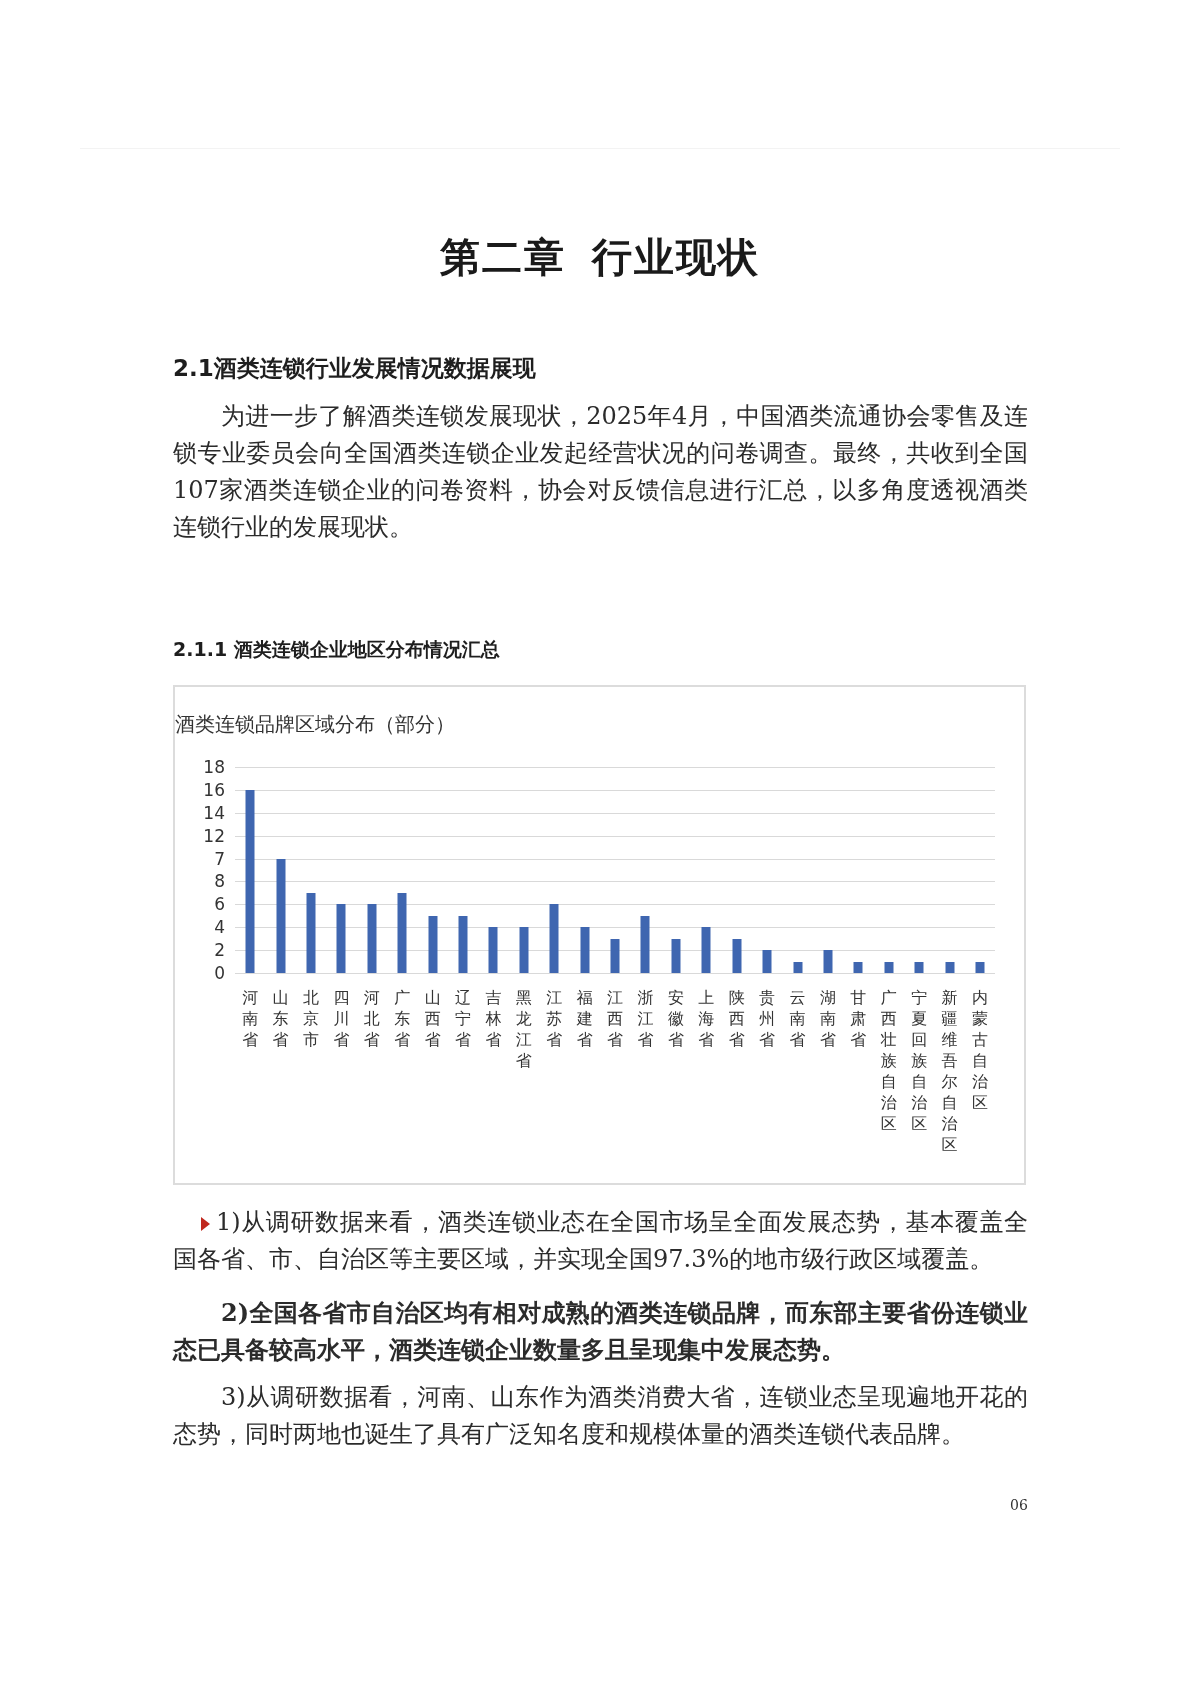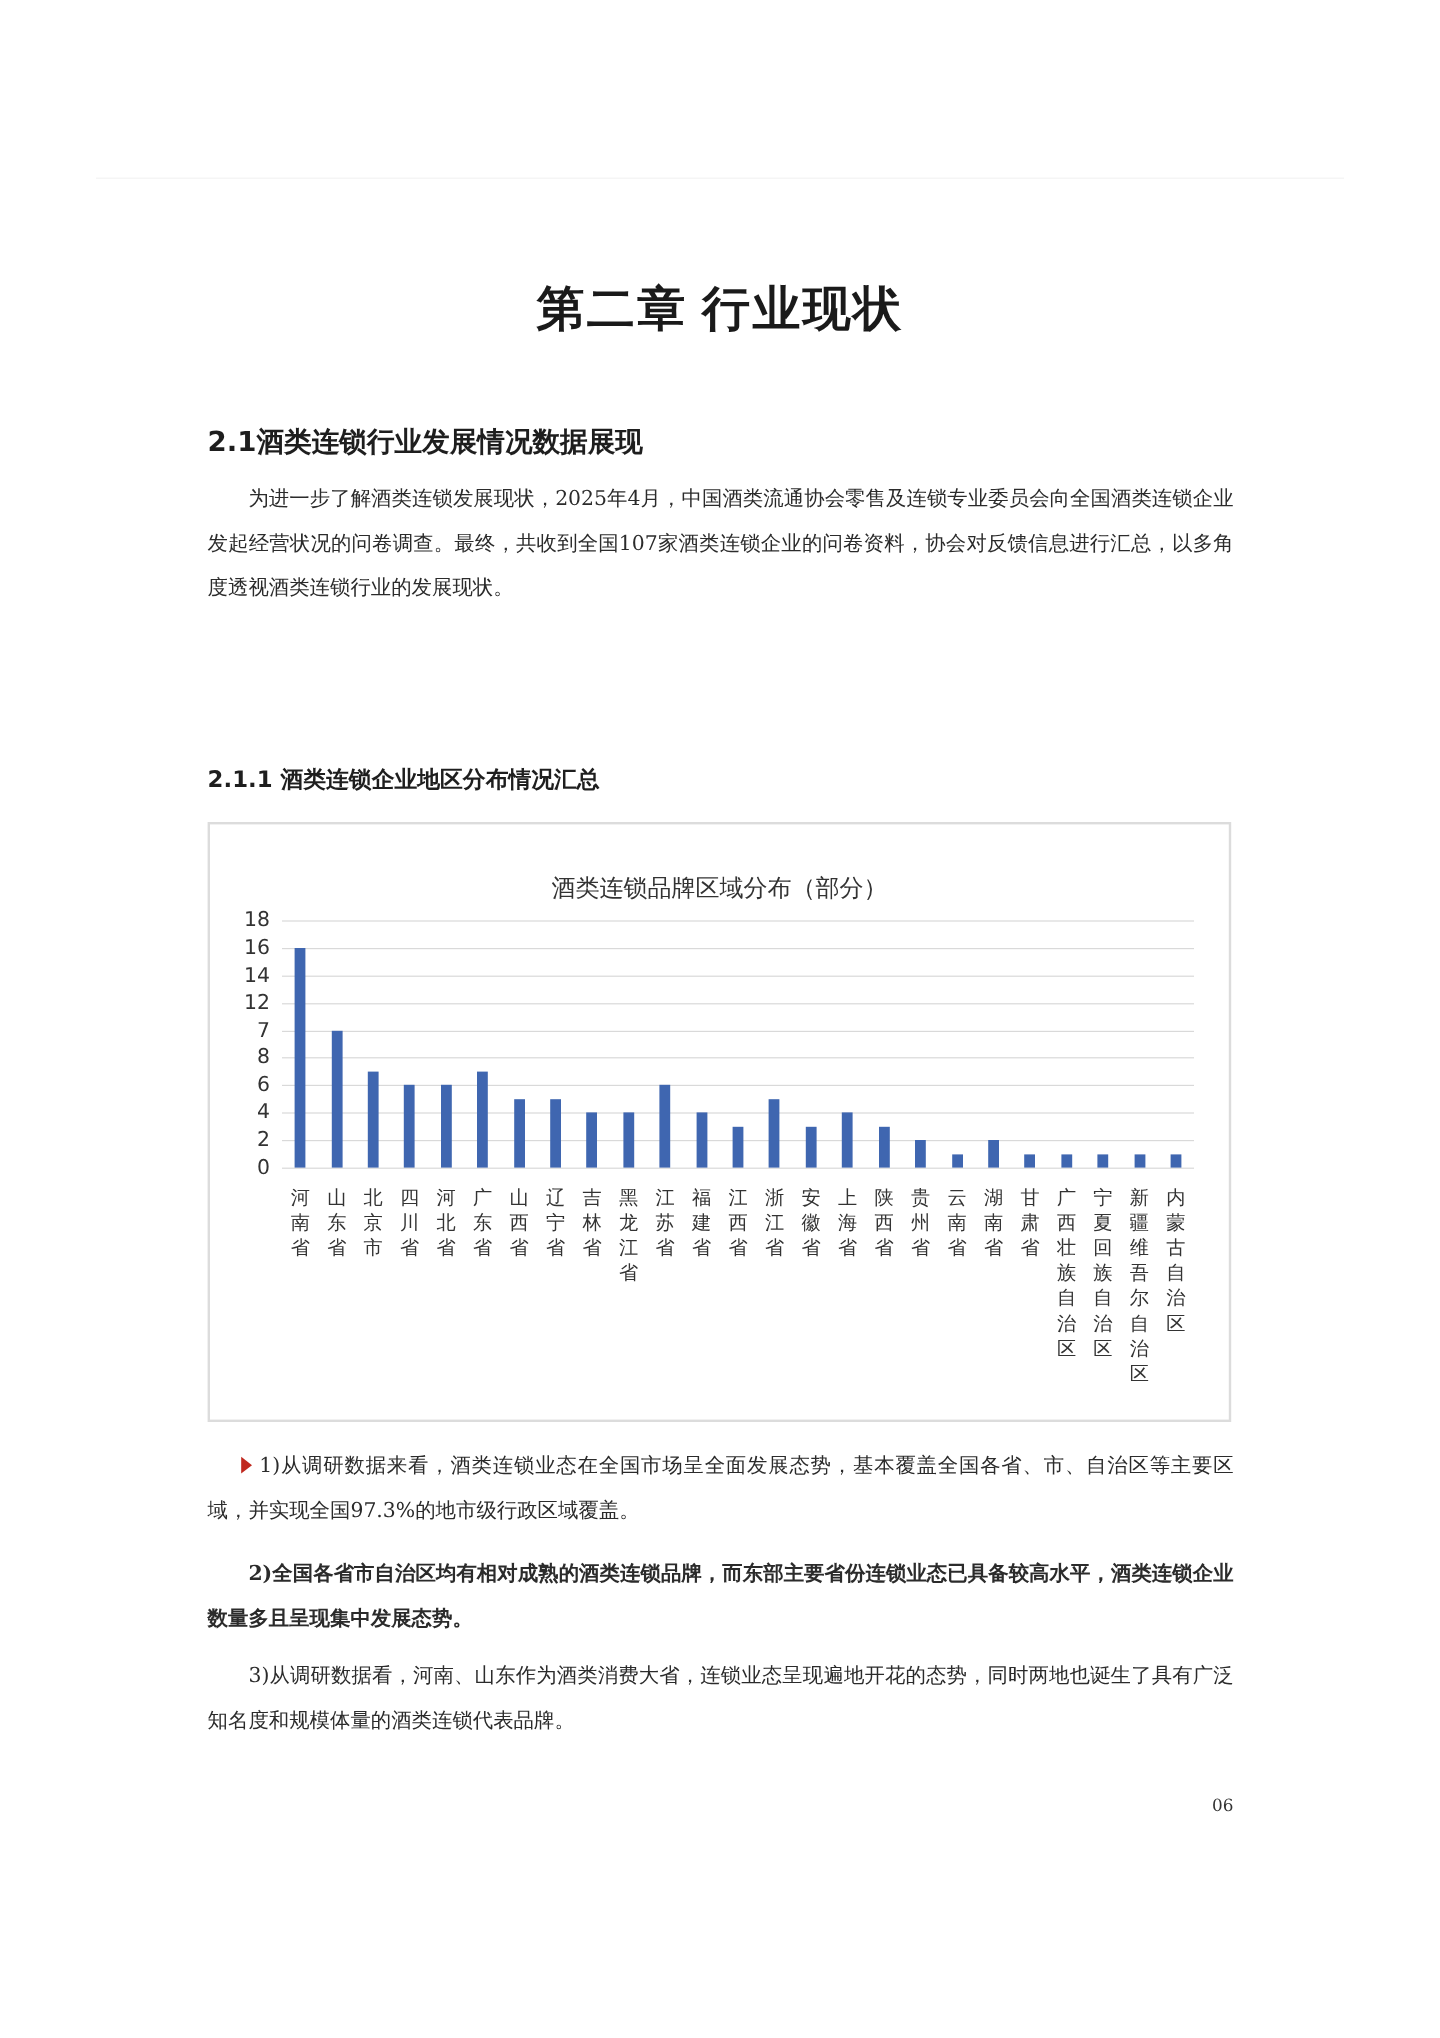--- a/index.html
+++ b/index.html
@@ -1,29 +1,29 @@
 <!DOCTYPE html>
 <html><head>
 <meta charset="utf-8">
 <style>
   html, body { margin: 0; padding: 0; background: #ffffff; }
   body { width: 1200px; height: 1698px; position: relative; overflow: hidden;
          font-family: "DejaVu Serif", "Liberation Serif", serif; color: #2a2a2a; }
   .chapter-title { position: absolute; left: 0; width: 1200px; top: 230px; text-align: center;
-         font-family: Liberation Serif, serif; font-weight: bold; font-size: 40px; color: #1a1a1a; letter-spacing: 2px; }
+         font-family: Liberation Mono, monospace; font-weight: bold; font-size: 40px; color: #1a1a1a; letter-spacing: 2px; }
   .section-title { position: absolute; left: 173px; top: 353px; font-family: "DejaVu Sans", sans-serif;
          font-weight: bold; font-size: 23px; color: #1e1e1e; }
-  .para { position: absolute; left: 173px; width: 855px; font-size: 17px; line-height: 37px; color: #2b2b2b;
+  .para { position: absolute; left: 173px; width: 855px; font-size: 24px; line-height: 37px; color: #2b2b2b;
           text-align: justify; }
   .intro { top: 398px; text-indent: 2em; }
   .subsection-title { position: absolute; left: 173px; top: 637px; font-family: "DejaVu Sans", sans-serif;
          font-weight: bold; font-size: 19px; color: #1e1e1e; }
   .chart-frame { position: absolute; left: 173px; top: 685px; width: 853px; height: 500px;
          border: 2px solid #dcdcdc; box-sizing: border-box; background: #fff; }
-  .chart-title { position: absolute; left: 0; width: 100%; top: 40px; text-align: center;
+  .chart-title { position: absolute; left: 0; width: 100%; top: 24px; 
          font-family: "DejaVu Sans", sans-serif; font-size: 20px; color: #333; }
   .plot { position: absolute; left: 60px; top: 80px; width: 760px; height: 206px; }
   .gridline { position: absolute; left: 0; width: 100%; height: 1px; background: #d9d9d9; }
   .ytick { position: absolute; left: -50px; width: 40px; text-align: right;
          font-family: "DejaVu Sans", sans-serif; font-size: 17px; color: #333; transform: translateY(-50%); }
   .bars { position: absolute; left: 0; top: 0; width: 100%; height: 100%; display: flex; }
   .bar-slot { flex: 1; position: relative; }
   .bar { position: absolute; bottom: 0; left: 50%; transform: translateX(-50%); width: 9px; background: #3f66b0; }
   .xlabels { position: absolute; left: 60px; top: 300px; width: 760px; display: flex; }
   .xlabel { flex: 1; text-align: center; font-family: "DejaVu Sans", sans-serif; font-size: 16px;

